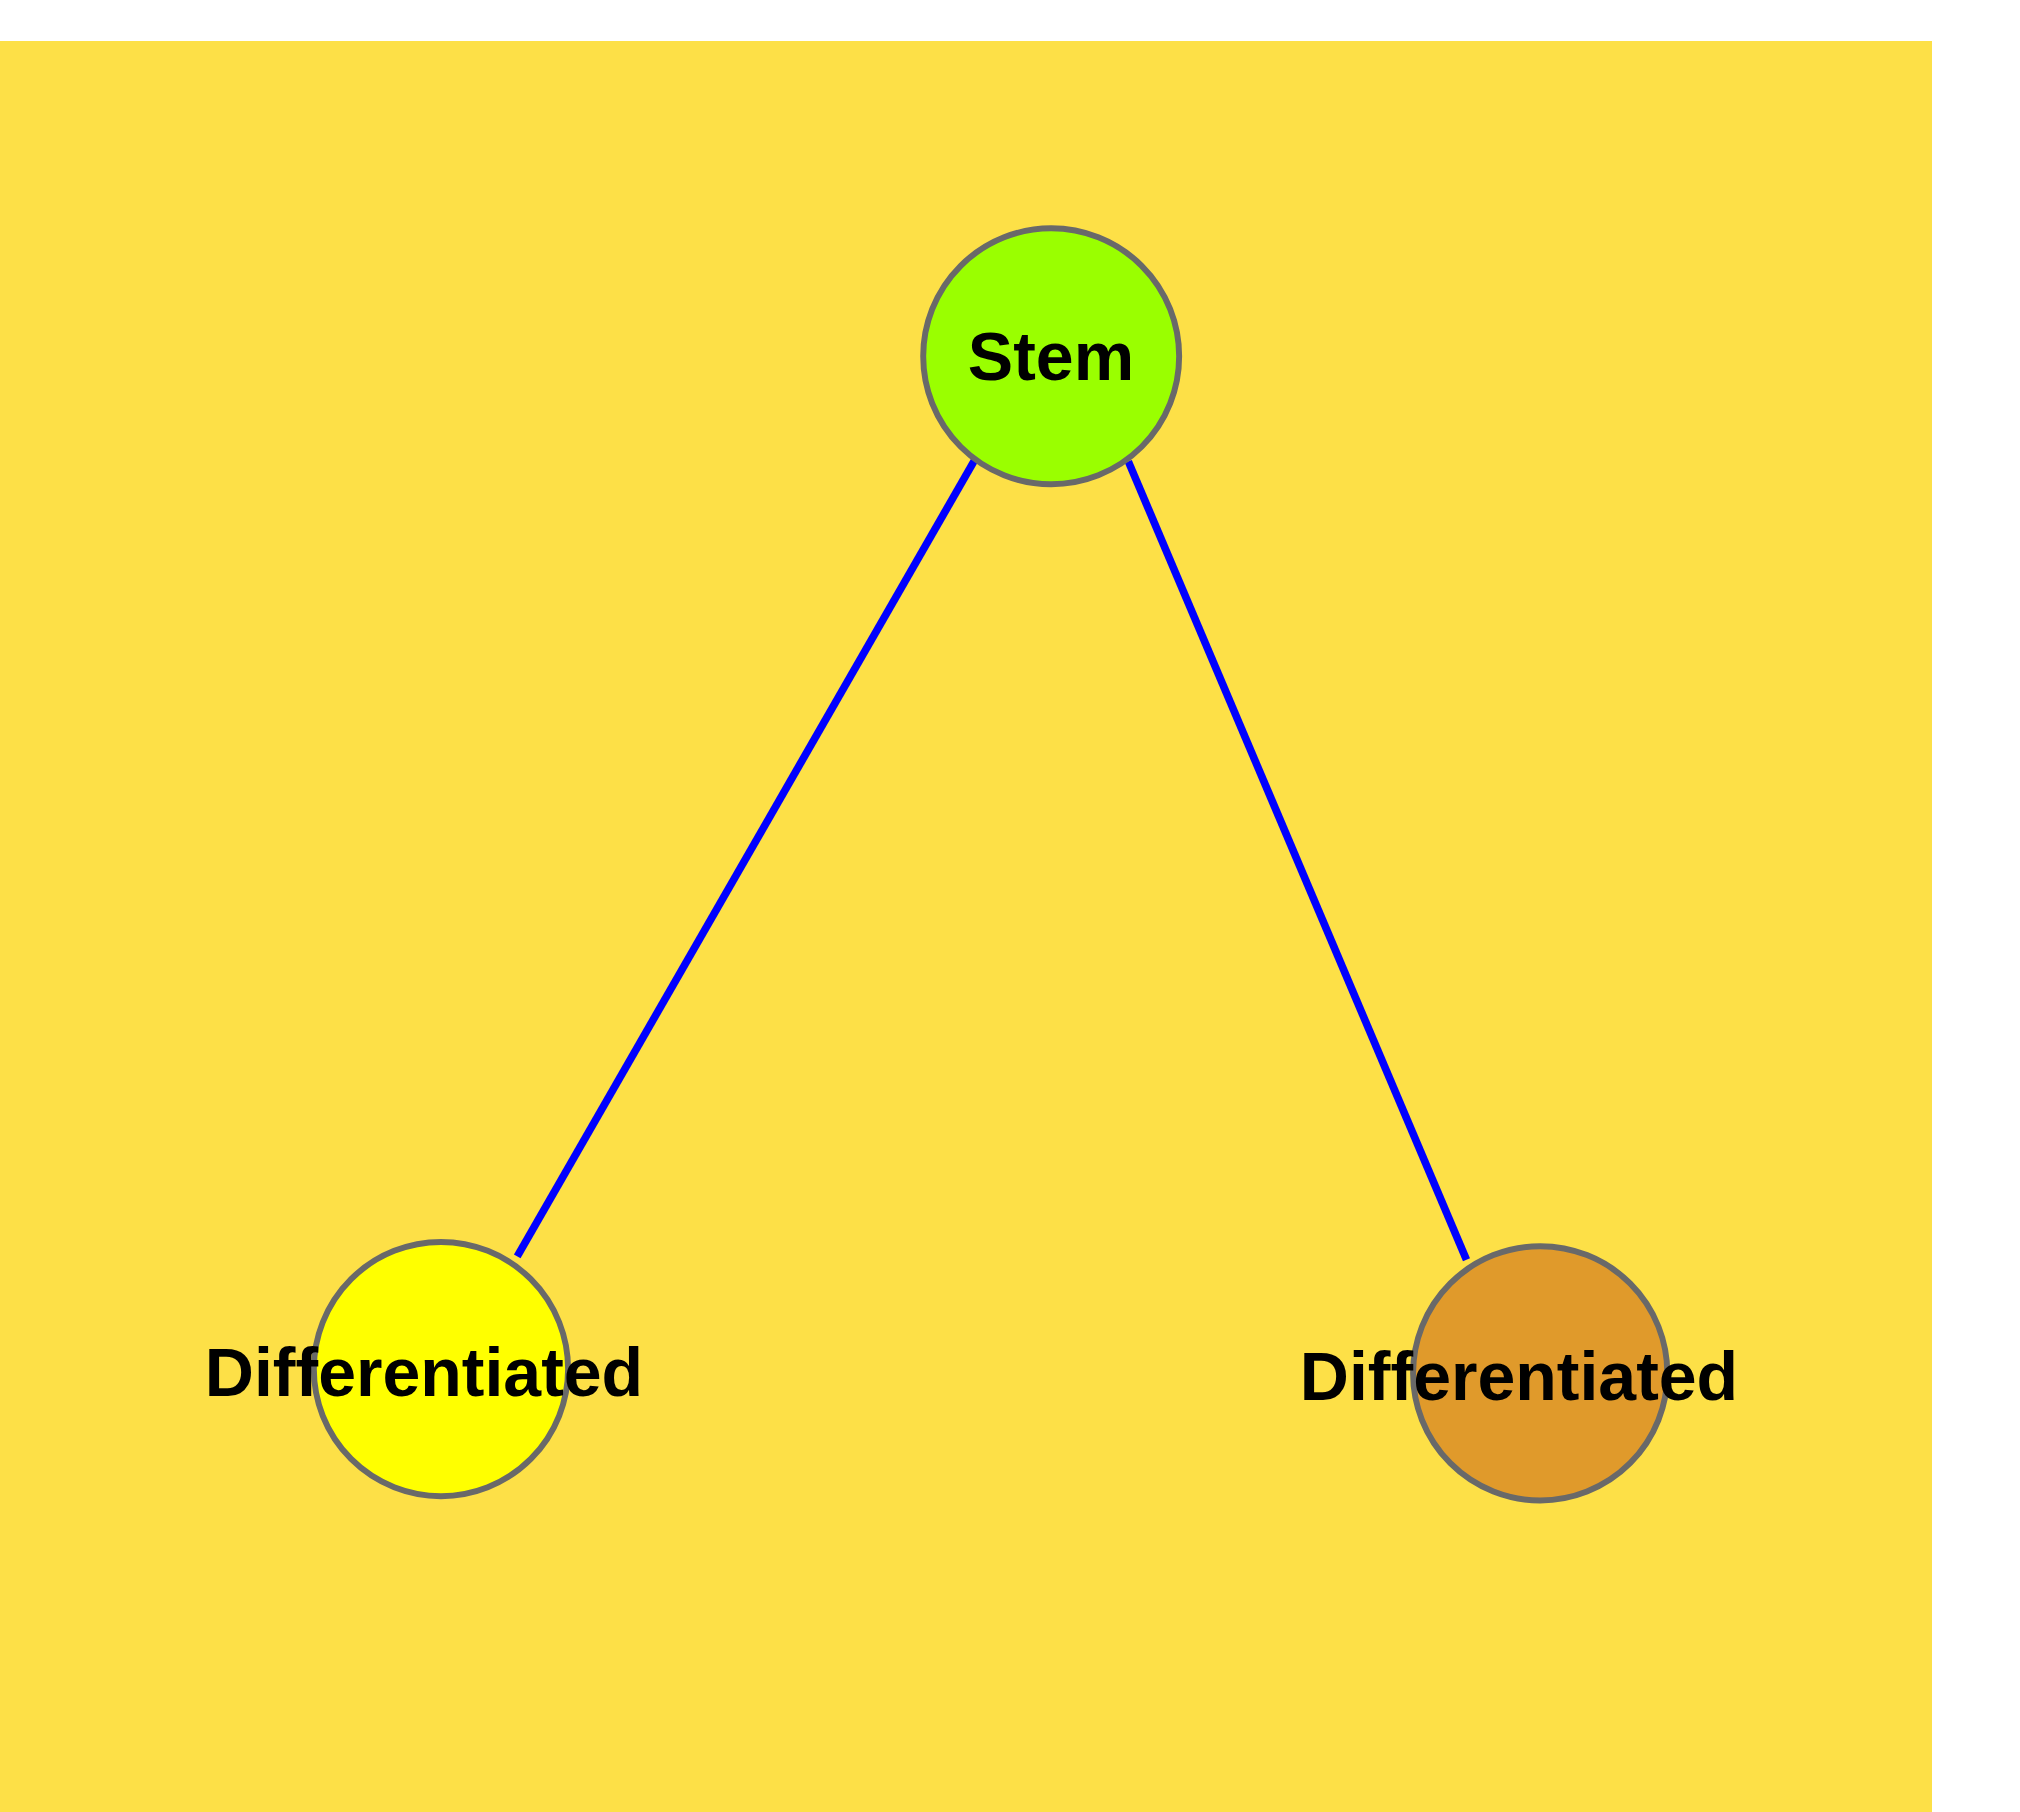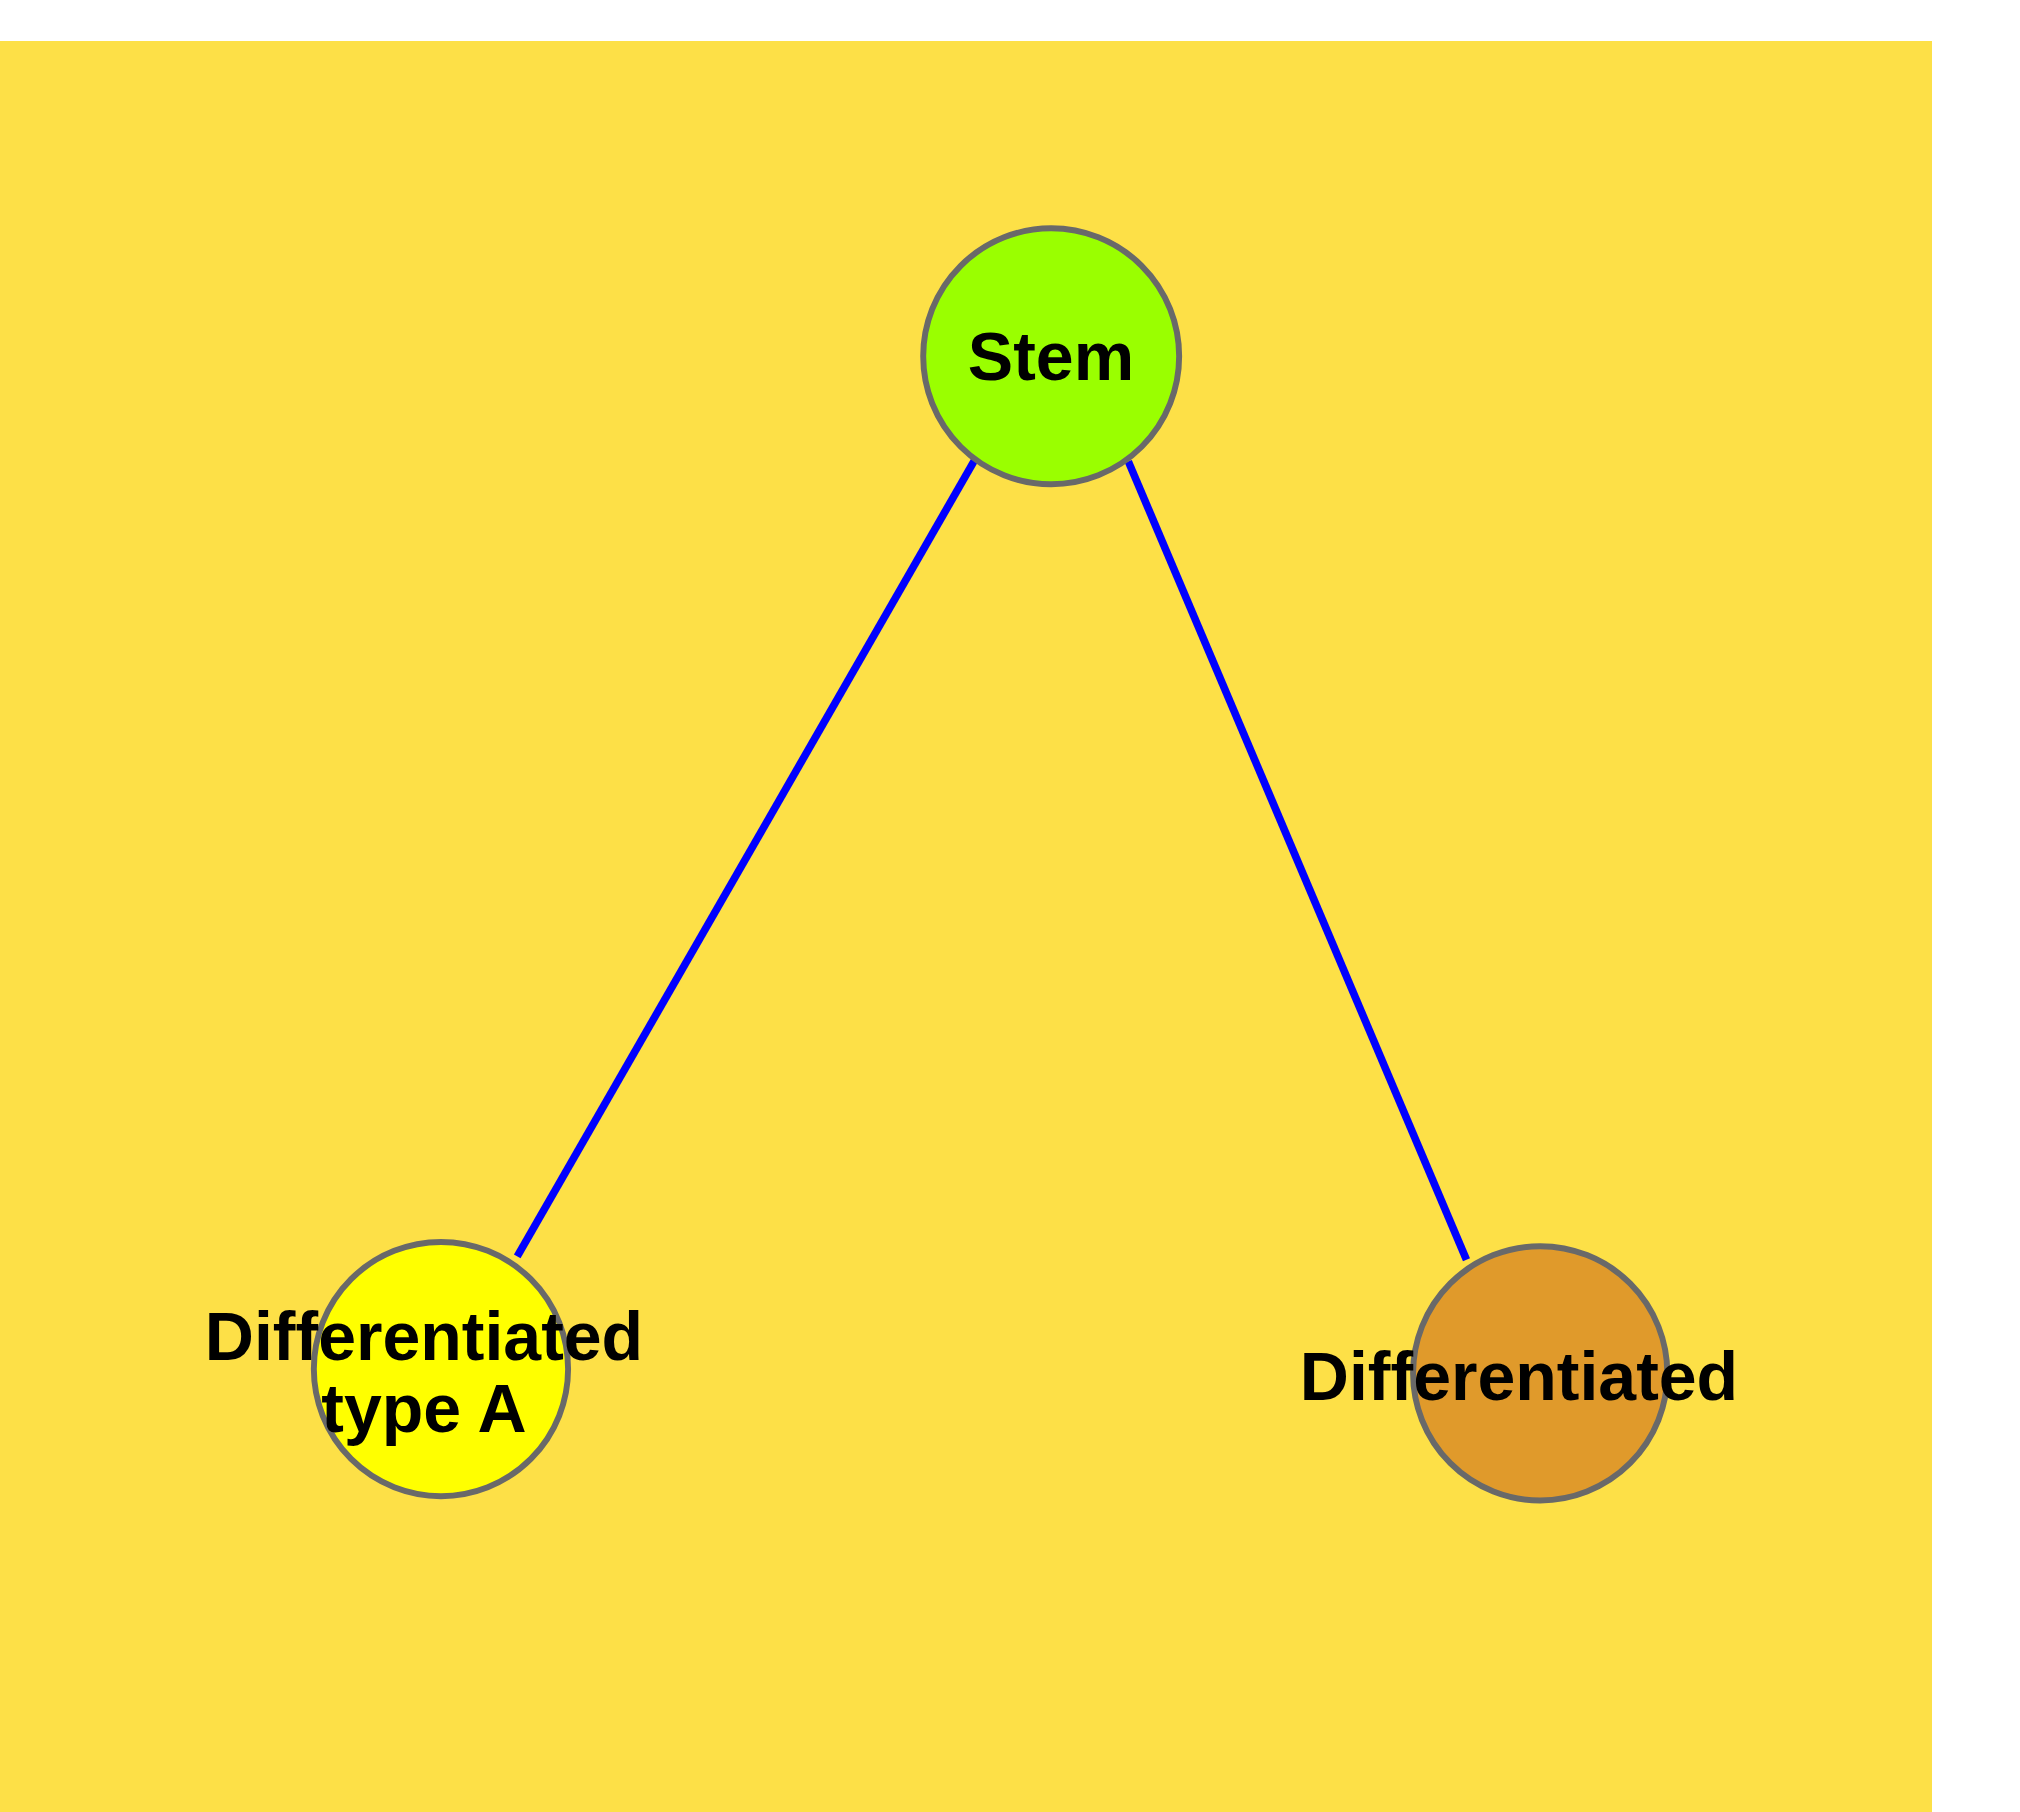--- a/index.html
+++ b/index.html
@@ -69,21 +69,20 @@
       <circle cx="1817" cy="1572" r="150" fill="#e09a2b" stroke="#696969" stroke-width="7"></circle>
     </g>
   </svg>
 
   <div class="node-label" id="label-stem">
     <div>Stem</div>
   </div>
 
   <div class="node-label" id="label-type-a">
     <div>Differentiated</div>
-    <div>type A</div>
   </div>
 
   <div class="node-label" id="label-type-b">
     <div>Differentiated</div>
   </div>
 
 </div>
 
 
 </body></html>

